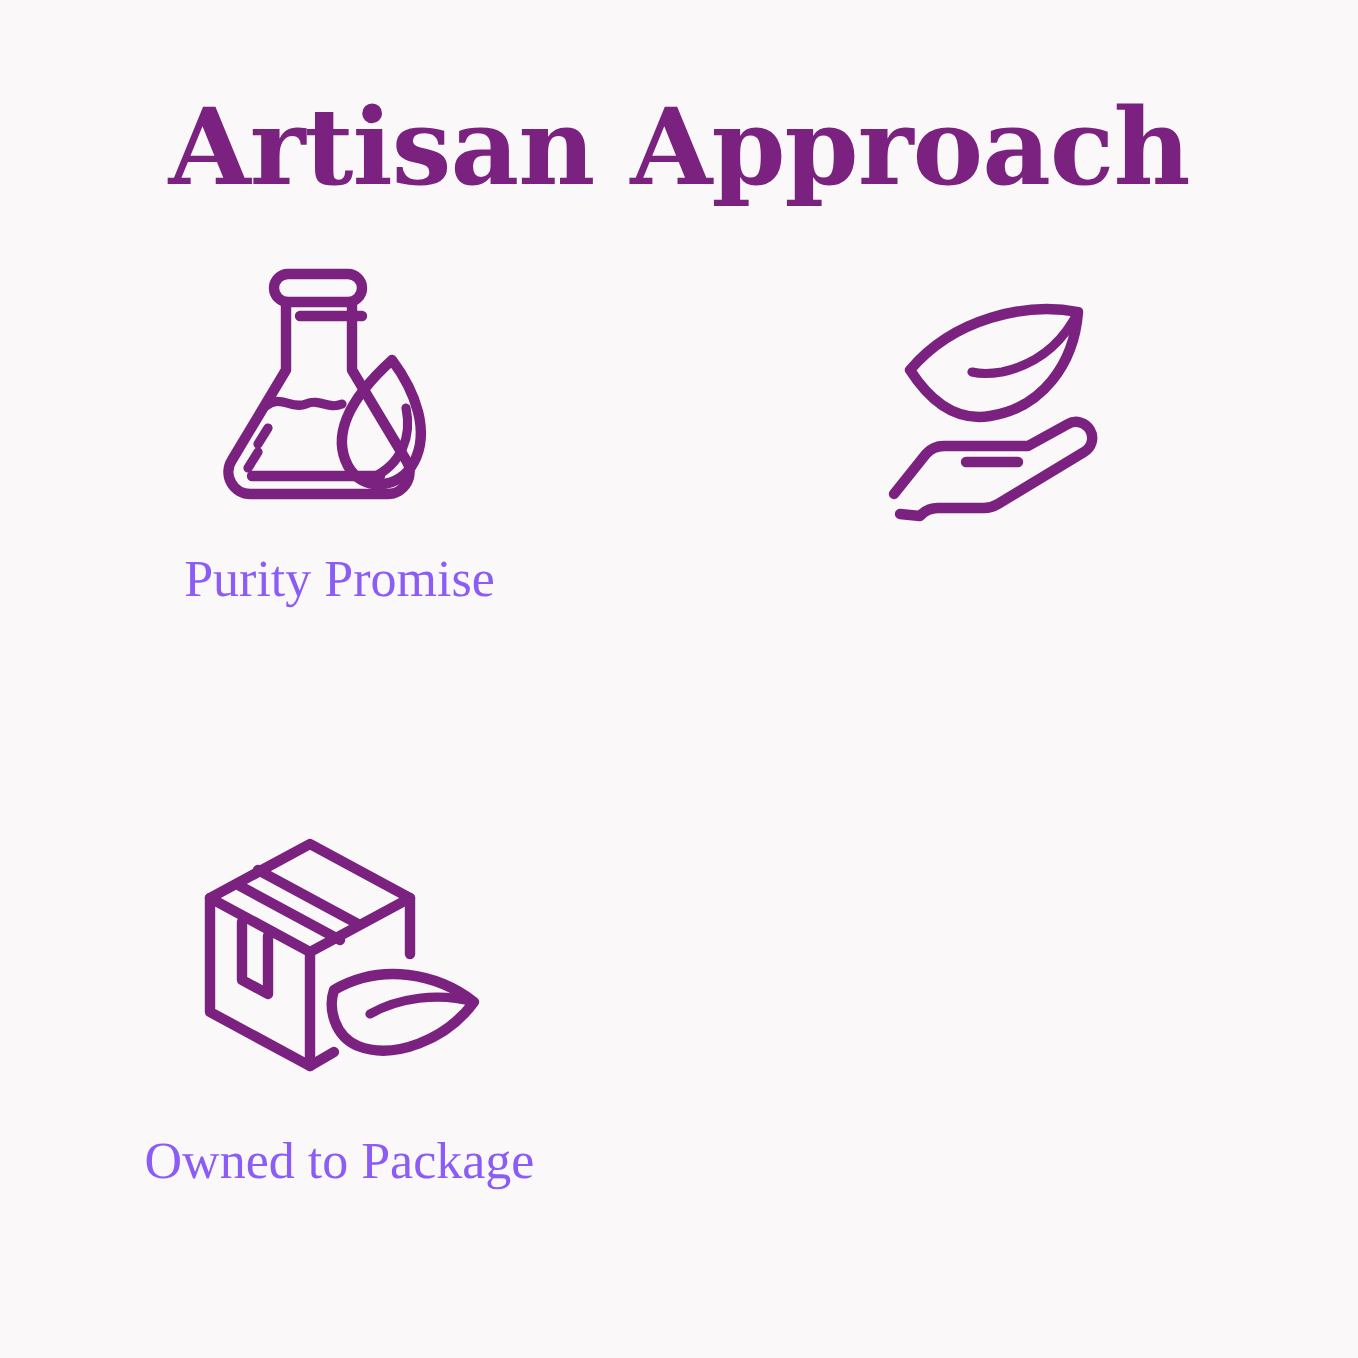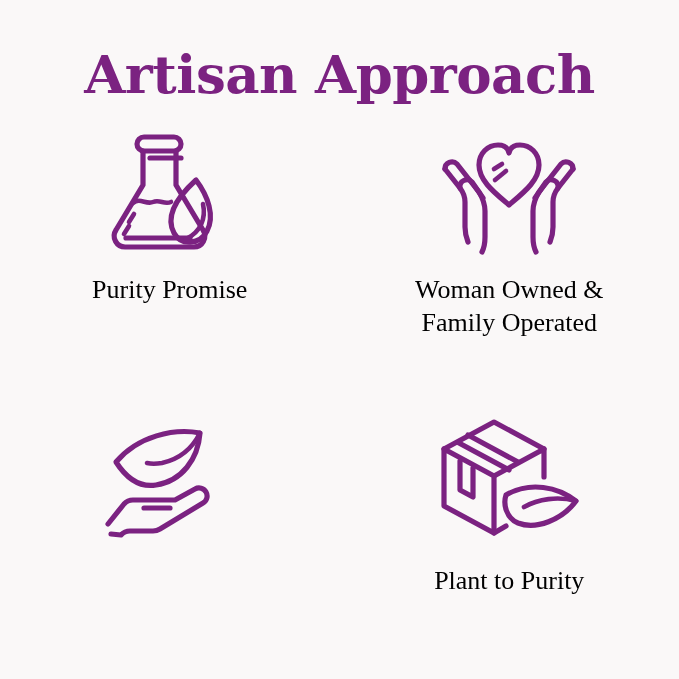--- a/index.html
+++ b/index.html
@@ -76,21 +76,21 @@
     stroke-width: 4.6;
     stroke-linecap: round;
     stroke-linejoin: round;
   }
   .feature-label {
     margin: 0;
     padding-top: 14px;
     font-family: "Liberation Serif", "DejaVu Serif", serif;
     font-size: 26px;
     line-height: 1.28;
-    color: #000000;
+    color: #8b5cf6;
     text-align: center;
     white-space: pre-line;
   }
   .cell-1 .feature-label { padding-top: 16px; }
   .cell-2 .feature-label { padding-top: 16px; }
   .cell-3 .feature-label { padding-top: 20px; }
   .cell-4 .feature-label { padding-top: 20px; }
 </style>
 </head>
 <body>
@@ -119,45 +119,20 @@
           <path class="icon-stroke" d="M22 112 h64"></path>
 
           <path class="icon-stroke" d="M92 54 c-22 20 -30 38 -22 53 c7 13 26 12 33 -2 c8 -15 1 -35 -11 -51 z"></path>
 
           <path class="icon-stroke-thin" d="M99 78 c3 14 -2 28 -17 35"></path>
         </svg>
       </div>
       <p class="feature-label">Purity Promise</p>
     </div>
 
-    <div class="feature-cell cell-2">
-      <div class="icon-wrap">
-        <svg width="152" height="124" viewBox="0 0 152 124" aria-hidden="true">
-
-          <path class="icon-stroke" d="M76 76 C62 64 46 52 46 36 C46 24 55 16 65 16 C71 16 75 19 76 24 C77 19 81 16 87 16 C97 16 106 24 106 36 C106 52 90 64 76 76 z"></path>
-
-          <path class="icon-stroke-thin" d="M61 40 l8 -5"></path>
-          <path class="icon-stroke-thin" d="M62 51 l11 -9"></path>
-
-          <path class="icon-stroke" d="M12 40 a7 7 0 0 1 12 -5 l22 28 c3 5 6 12 6 19 v26 c0 7 -1 11 -3 15"></path>
-
-          <path class="icon-stroke" d="M35 113 c-2 -5 -3 -9 -3 -15 V73 c0 -6 -2 -10 -5 -14 L12 40"></path>
-
-          <path class="icon-stroke" d="M27 59 a7 7 0 0 1 12 -6 l11 16"></path>
-
-          <path class="icon-stroke" d="M140 40 a7 7 0 0 0 -12 -5 l-22 28 c-3 5 -6 12 -6 19 v26 c0 7 1 11 3 15"></path>
-
-          <path class="icon-stroke" d="M117 113 c2 -5 3 -9 3 -15 V73 c0 -6 2 -10 5 -14 l15 -19"></path>
-
-          <path class="icon-stroke" d="M125 59 a7 7 0 0 0 -12 -6 l-11 16"></path>
-        </svg>
-      </div>
-      <p class="feature-label">Woman Owned &amp;
-Family Operated</p>
-    </div>
 
     <div class="feature-cell cell-3 row2">
       <div class="icon-wrap">
         <svg width="128" height="112" viewBox="0 0 128 112" aria-hidden="true">
 
           <path class="icon-stroke" d="M10 40 c22 -26 58 -34 84 -29 c-2 26 -18 48 -44 52 c-18 3 -31 -9 -40 -23 z"></path>
 
           <path class="icon-stroke-thin" d="M94 11 c-8 16 -20 26 -38 30 c-6 1 -11 1 -15 0"></path>
 
           <path class="icon-stroke" d="M2 102 l16 -20 a12 12 0 0 1 9 -4 h42 l20 -11 a8 8 0 0 1 11 3 a8 8 0 0 1 -3 11 l-43 26 a14 14 0 0 1 -7 2 H24 a12 12 0 0 0 -9 4 L5 112"></path>
@@ -182,17 +157,17 @@
           <path class="icon-stroke" d="M30 16 l50 27"></path>
           <path class="icon-stroke" d="M21 24 l50 27"></path>
 
           <path class="icon-stroke" d="M22 42 v29 l13 7 V49"></path>
 
           <path class="icon-stroke" d="M68 76 c24 -14 52 -8 70 6 c-14 19 -40 29 -58 22 c-12 -5 -15 -19 -12 -28 z"></path>
 
           <path class="icon-stroke-thin" d="M138 82 c-18 -5 -38 -2 -52 6"></path>
         </svg>
       </div>
-      <p class="feature-label">Plant to Purity</p>
+      <p class="feature-label">Owned to Package</p>
     </div>
 
   </div>
 </div>
 
 </body></html>

